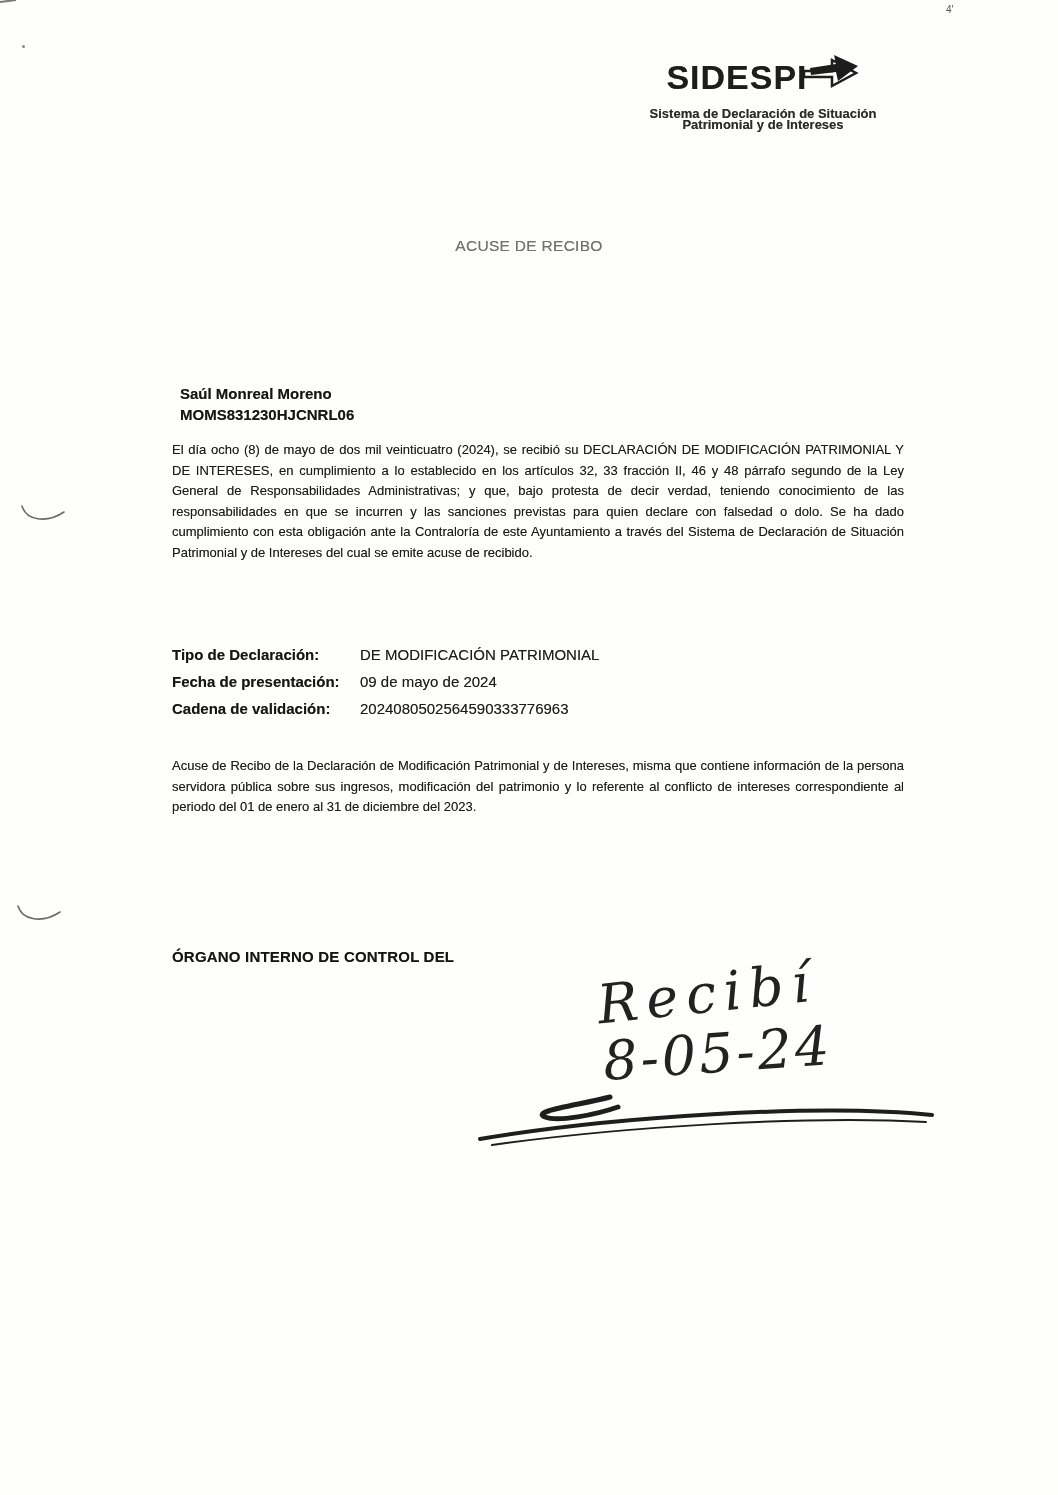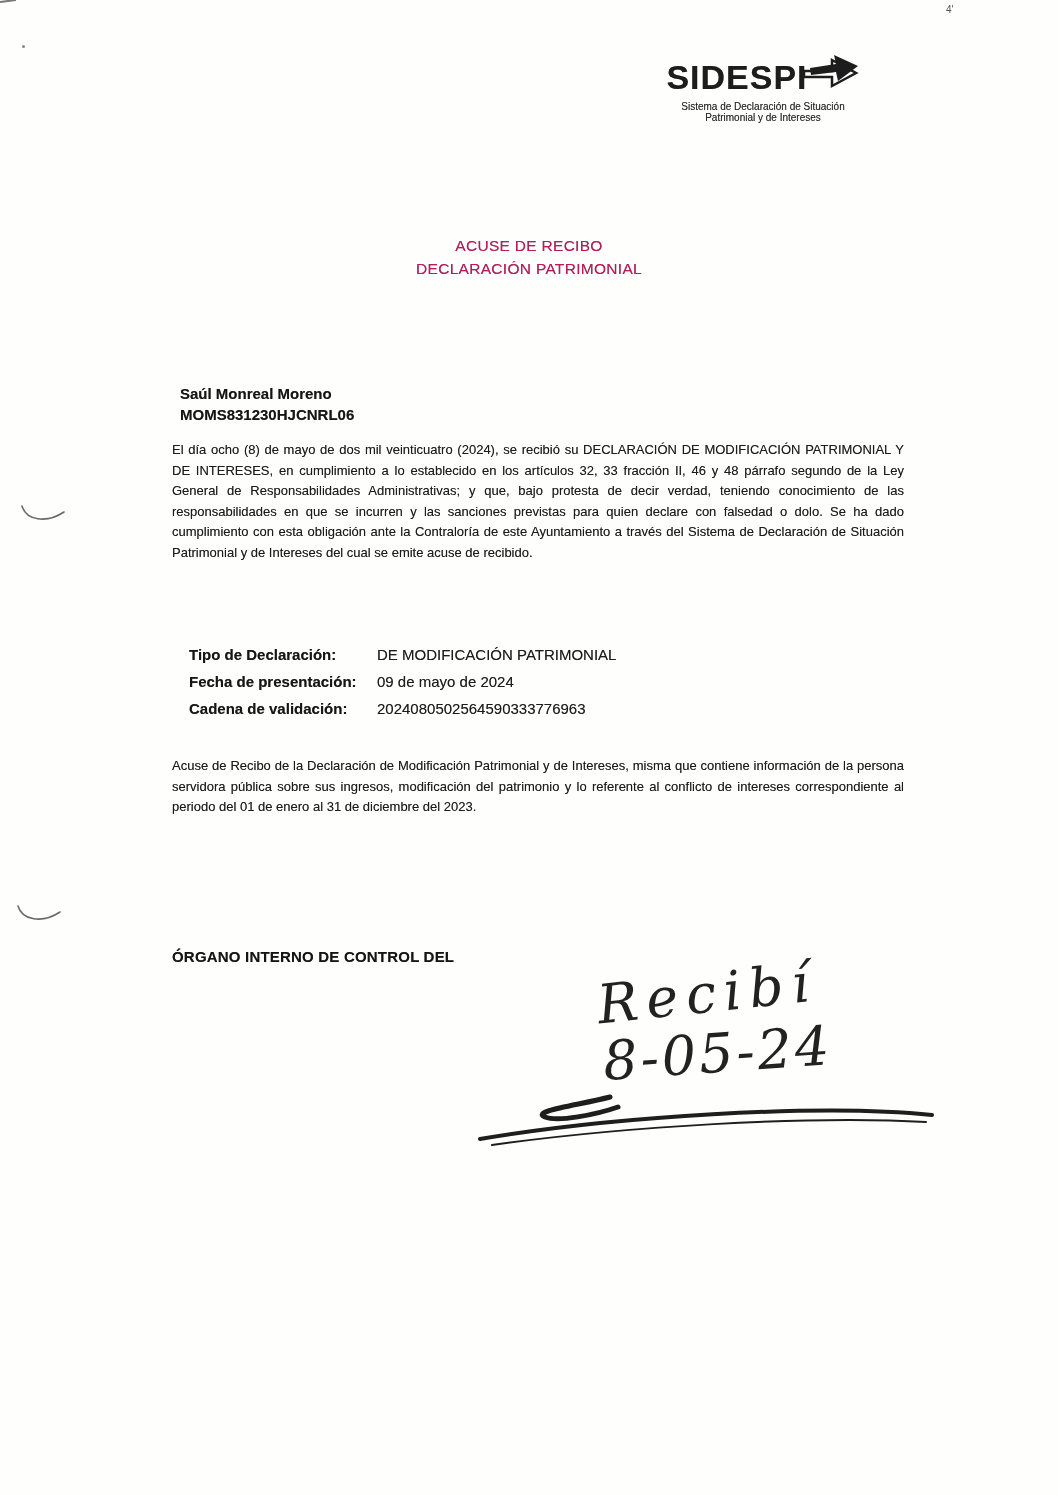--- a/index.html
+++ b/index.html
@@ -15,48 +15,48 @@
   .doc-text { text-shadow: 0 0 0.5px rgba(25,25,25,0.5); }
 
   
   .logo-block { position:absolute; left:648px; top:55px; width:230px; text-align:center; }
   .logo-row { display:flex; align-items:center; justify-content:center; }
   .logo-brand {
     font-size:34px; font-weight:bold; letter-spacing:1px; color:#1d1d1d;
   }
   .logo-arrow { margin-left:-6px; margin-top:-4px; }
   .logo-subtitle {
-    margin-top:2px; font-size:10px; font-weight:normal; line-height:11px; color:#2b2b2b;
+    margin-top:9px; font-size:13px; font-weight:bold; line-height:11px; color:#2b2b2b;
   }
 
   
   .title-block {
     position:absolute; left:0; top:234px; width:1058px;
-    text-align:center; font-size:15.5px; line-height:23px; color:#be185d;
+    text-align:center; font-size:15.5px; line-height:23px; color:#737373;
     letter-spacing:0.3px;
   }
 
   
   .recipient-block {
     position:absolute; left:180px; top:383px;
     font-size:15px; font-weight:bold; line-height:21px; color:#161616;
   }
 
   
   .para {
     position:absolute; left:172px; width:732px;
     font-size:13px; line-height:20.5px; text-align:justify; color:#1c1c1c;
   }
   .para-1 { top:440px; }
   .para-2 { top:756px; }
 
   
   .fields-block { position:absolute; left:172px; top:645px; }
   .field-row { display:flex; margin-bottom:7px; font-size:15px; line-height:20px; }
-  .field-label { width:188px; font-weight:bold; color:#161616; flex:0 0 auto;margin-left:17px; }
+  .field-label { width:188px; font-weight:bold; color:#161616; flex:0 0 auto; }
   .field-value { color:#1c1c1c;text-align:center; }
 
   
   .office-line {
     position:absolute; left:172px; top:948px;
     font-size:15px; font-weight:bold; letter-spacing:0.2px; color:#151515;text-align:center;
   }
 
   
   .hand {
@@ -98,21 +98,20 @@
       </span>
     </div>
     <div class="logo-subtitle doc-text">
       <div>Sistema de Declaración de Situación</div>
       <div>Patrimonial y de Intereses</div>
     </div>
   </div>
 
   <div class="title-block doc-text">
     <div>ACUSE DE RECIBO</div>
-    <div>DECLARACIÓN PATRIMONIAL</div>
   </div>
 
   <div class="recipient-block doc-text">
     <div>Saúl Monreal Moreno</div>
     <div>MOMS831230HJCNRL06</div>
   </div>
 
   <div class="para para-1 doc-text">El día ocho (8) de mayo de dos mil veinticuatro (2024), se recibió su DECLARACIÓN DE MODIFICACIÓN PATRIMONIAL Y DE INTERESES, en cumplimiento a lo establecido en los artículos 32, 33 fracción II, 46 y 48 párrafo segundo de la Ley General de Responsabilidades Administrativas; y que, bajo protesta de decir verdad, teniendo conocimiento de las responsabilidades en que se incurren y las sanciones previstas para quien declare con falsedad o dolo. Se ha dado cumplimiento con esta obligación ante la Contraloría de este Ayuntamiento a través del Sistema de Declaración de Situación Patrimonial y de Intereses del cual se emite acuse de recibido.</div>
 
   <div class="fields-block">

